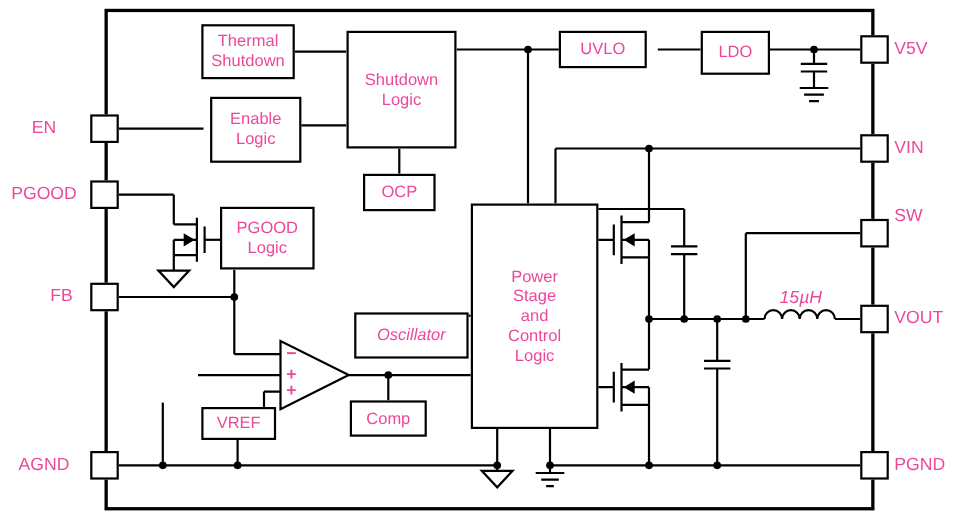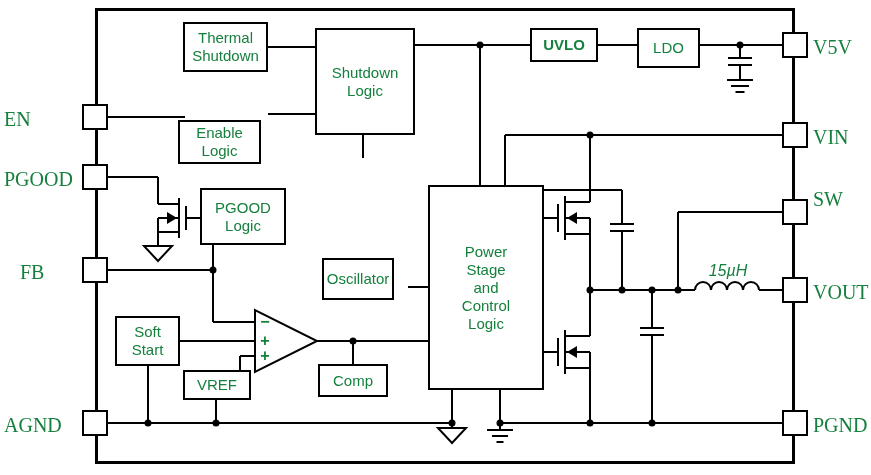--- a/index.html
+++ b/index.html
@@ -1,33 +1,33 @@
 <!DOCTYPE html>
 <html><head>
 <meta charset="utf-8">
 <style>
   * { box-sizing: border-box; }
   body { margin: 0; background: #fff; }
   .canvas {
     position: relative; width: 871px; height: 475px;
-    background: #ffffff; color: #15803d;
+    background: #ffffff; color: #ec4899;
     font-family: "Liberation Sans", sans-serif;
     overflow: hidden;
   }
   .boundary { position: absolute; border: 3px solid #000; background: transparent; }
   svg.wiring { position: absolute; left: 0; top: 0; }
   .block {
     position: absolute; background: #fff; border: 2px solid #000;
     display: flex; align-items: center; justify-content: center;
     text-align: center; white-space: pre-line;
     font-size: 15px; line-height: 1.2;
   }
   .pin { position: absolute; width: 26px; height: 26px; background: #fff; border: 2px solid #000; }
-  .pin-label { position: absolute; font-size: 20px; font-family: Liberation Serif, serif; }
-  .pin-label.lft { text-align: left; }
+  .pin-label { position: absolute; font-size: 16px; }
+  .pin-label.lft { text-align: center; }
   .pin-label.rgt { text-align: left; }
   .sign { position: absolute; font-size: 16px; font-weight: bold; width: 14px; text-align: center; line-height: 16px; }
   .ind-label { position: absolute; font-size: 16px; text-align: center; font-style: italic; }
 </style>
 </head>
 <body>
 
 <div class="canvas">
 
   <div class="boundary" style="left:95px;top:8px;width:700px;height:456px;"></div>
@@ -132,34 +132,33 @@
       <circle cx="500" cy="423" r="3.5"></circle>
       <circle cx="590" cy="423" r="3.5"></circle>
       <circle cx="652" cy="423" r="3.5"></circle>
     </g>
   </svg>
 
   <div class="block" style="left:183px;top:22px;width:85px;height:50px;">Thermal
 Shutdown</div>
   <div class="block" style="left:315px;top:28px;width:100px;height:107px;">Shutdown
 Logic</div>
-  <div class="block" style="left:530px;top:28px;width:68px;height:34px;font-weight:bold;">UVLO</div>
+  <div class="block" style="left:508px;top:28px;width:80px;height:34px;">UVLO</div>
   <div class="block" style="left:637px;top:28px;width:63px;height:40px;">LDO</div>
-  <div class="block" style="left:178px;top:88px;width:83px;height:44px;margin-top:32px;">Enable
+  <div class="block" style="left:191px;top:88px;width:83px;height:60px;">Enable
 Logic</div>
+  <div class="block" style="left:330px;top:158px;width:66px;height:34px;">OCP</div>
   <div class="block" style="left:200px;top:188px;width:86px;height:57px;">PGOOD
 Logic</div>
-  <div class="block" style="left:322px;top:258px;width:72px;height:42px;">Oscillator</div>
+  <div class="block" style="left:322px;top:284px;width:104px;height:42px;font-style:italic;">Oscillator</div>
   <div class="block" style="left:428px;top:185px;width:116px;height:205px;">Power
 Stage
 and
 Control
 Logic</div>
-  <div class="block" style="left:115px;top:316px;width:65px;height:50px;">Soft
-Start</div>
   <div class="block" style="left:183px;top:370px;width:68px;height:30px;">VREF</div>
   <div class="block" style="left:318px;top:364px;width:70px;height:33px;">Comp</div>
 
   <div class="sign" style="left:258px;top:314px;">−</div>
   <div class="sign" style="left:258px;top:333px;">+</div>
   <div class="sign" style="left:258px;top:348px;">+</div>
 
   <div class="ind-label" style="left:695px;top:262px;width:66px;">15µH</div>
 
   <div class="pin" style="left:82px;top:104px;"></div>

